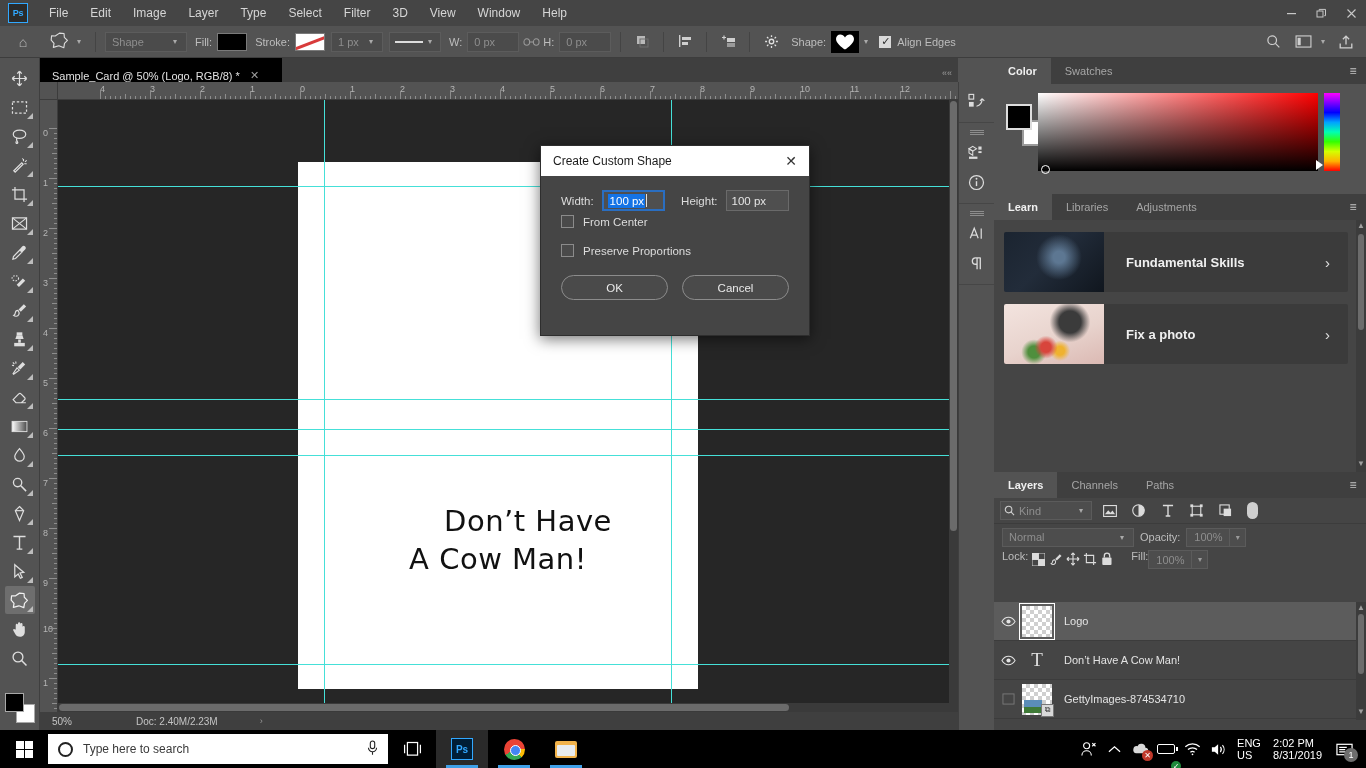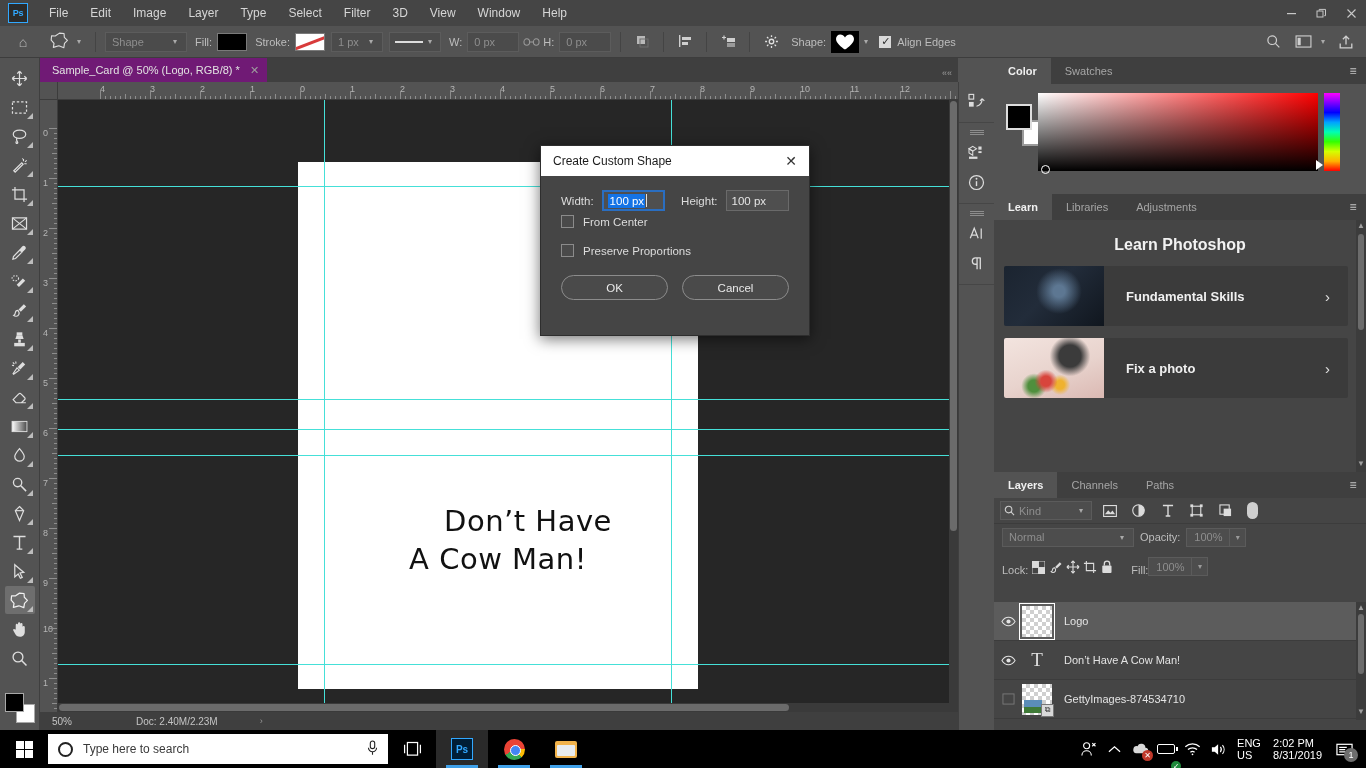--- a/index.html
+++ b/index.html
@@ -121,22 +121,22 @@
     background: #000; border: 1px solid #a8a8a8; }
   .fg-bg .bg { position: absolute; left: 11px; top: 11px; width: 19px; height: 19px;
     background: #fff; border: 1px solid #a8a8a8; }
 
   
   .doc-tabbar {
     position: absolute; left: 40px; top: 58px; width: 918px; height: 24px;
     background: #3f3f3f; display: flex; align-items: flex-end;
   }
   .doc-tab {
-    height: 24px; background: #701a75; display: flex; align-items: center;
-    padding: 0 8px 0 12px; font-size: 11px; color: #e2e2e2; gap: 10px;
+    height: 24px; background: #000000; display: flex; align-items: flex-end;
+    padding: 0 23px 0 12px; font-size: 11px; color: #e2e2e2; gap: 10px;
   }
   .tab-close { color: #9e9e9e; font-size: 11px; }
   .tabbar-right { margin-left: auto; color: #9b9b9b; font-size: 9px; padding: 0 6px 4px 0; }
 
   
   .canvas-wrap {
     position: absolute; left: 40px; top: 82px; width: 918px; height: 630px;
     background: #1e1e1e;
   }
   .ruler-corner {
@@ -280,21 +280,21 @@
     width: 132px; height: 19px; background: #4d4d4d; border: 1px solid #5b5b5b;
     display: flex; align-items: center; justify-content: space-between;
     padding: 0 4px 0 6px; color: #8e8e8e; font-size: 11px;
   }
   .mini-field {
     height: 19px; width: 44px; background: #4d4d4d; border: 1px solid #5b5b5b;
     color: #8e8e8e; font-size: 11px; display: flex; align-items: center; justify-content: center;
   }
   .mini-caret { width: 16px; height: 19px; background: #4d4d4d; border: 1px solid #5b5b5b;
     border-left: none; display: flex; align-items: center; justify-content: center; color: #9a9a9a; font-size: 8px;}
-  .layers-lock { height: 26px; display: flex; align-items: flex-end; padding: 0 8px; }
+  .layers-lock { height: 26px; display: flex; align-items: flex-start; padding: 0 8px; }
   .lock-ico { width: 17px; height: 18px; display: flex; align-items: center; justify-content: center; color: #d8d8d8; font-size: 13px; }
   .layer-list { position: absolute; left: 0; top: 104px; width: 372px; height: 118px; }
   .layer-row {
     height: 39px; display: flex; align-items: center;
     border-bottom: 1px solid #3c3c3c; background: #454545;
   }
   .layer-row.selected { background: #5c5c5c; }
   .eye { width: 28px; display: flex; align-items: center; justify-content: center; color: #dedede; font-size: 12px; }
   .layer-thumb {
     width: 30px; height: 31px; flex: none; margin-right: 12px;
@@ -1124,21 +1124,20 @@
       <div class="hue-strip"></div>
     </div>
 
     <div class="panel-tabs">
       <div class="ptab active">Learn</div>
       <div class="ptab">Libraries</div>
       <div class="ptab">Adjustments</div>
       <div class="pmenu">≡</div>
     </div>
     <div class="learn-panel">
-      <div class="learn-title">Learn Photoshop</div>
       <div class="learn-card">
         <div class="learn-thumb thumb-a"></div>
         <div class="learn-card-label">Fundamental Skills</div>
         <div class="learn-chev">›</div>
       </div>
       <div class="learn-card">
         <div class="learn-thumb thumb-b"></div>
         <div class="learn-card-label">Fix a photo</div>
         <div class="learn-chev">›</div>
       </div>

